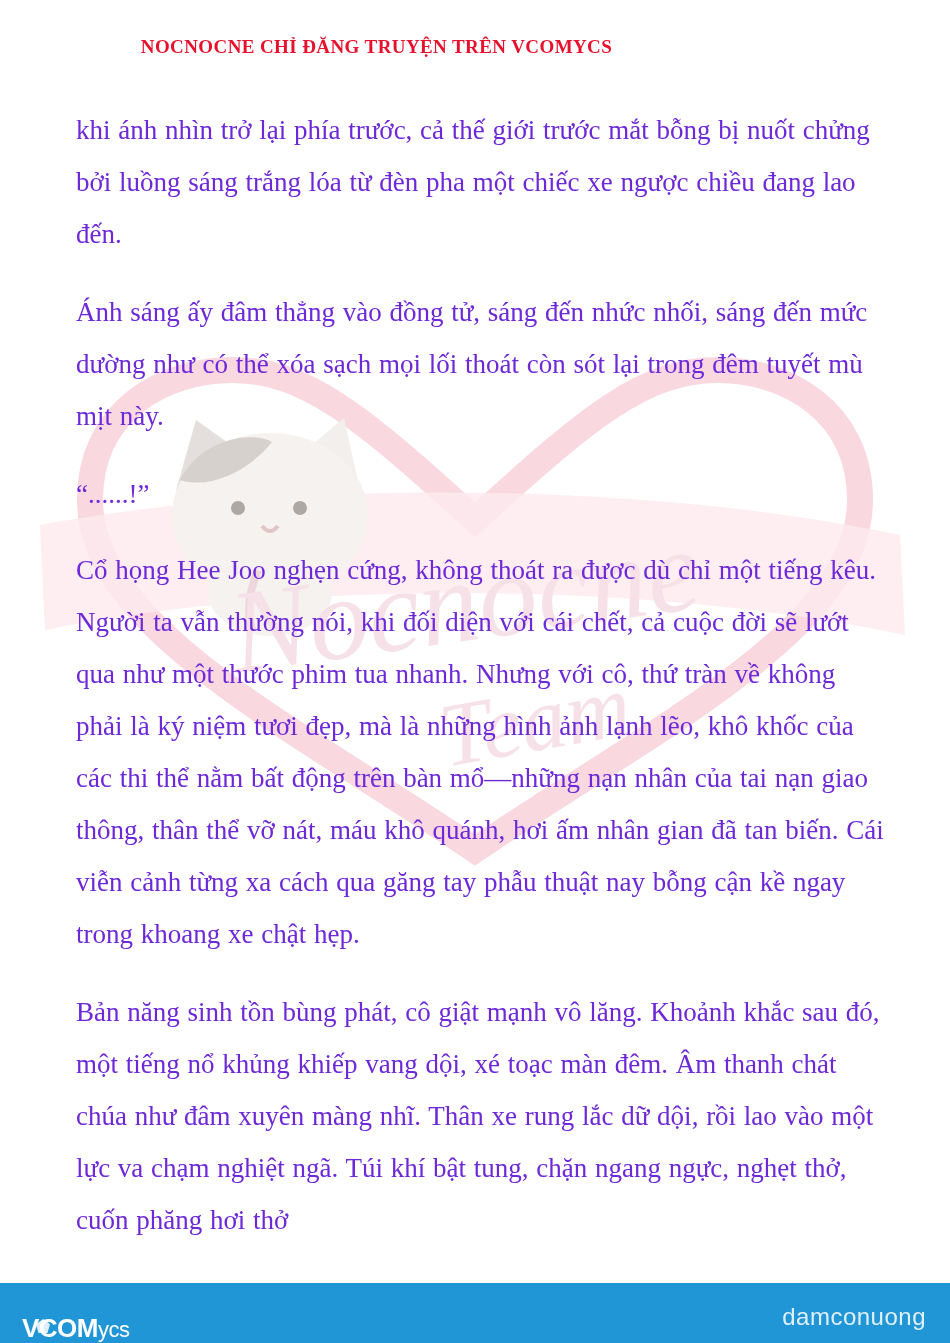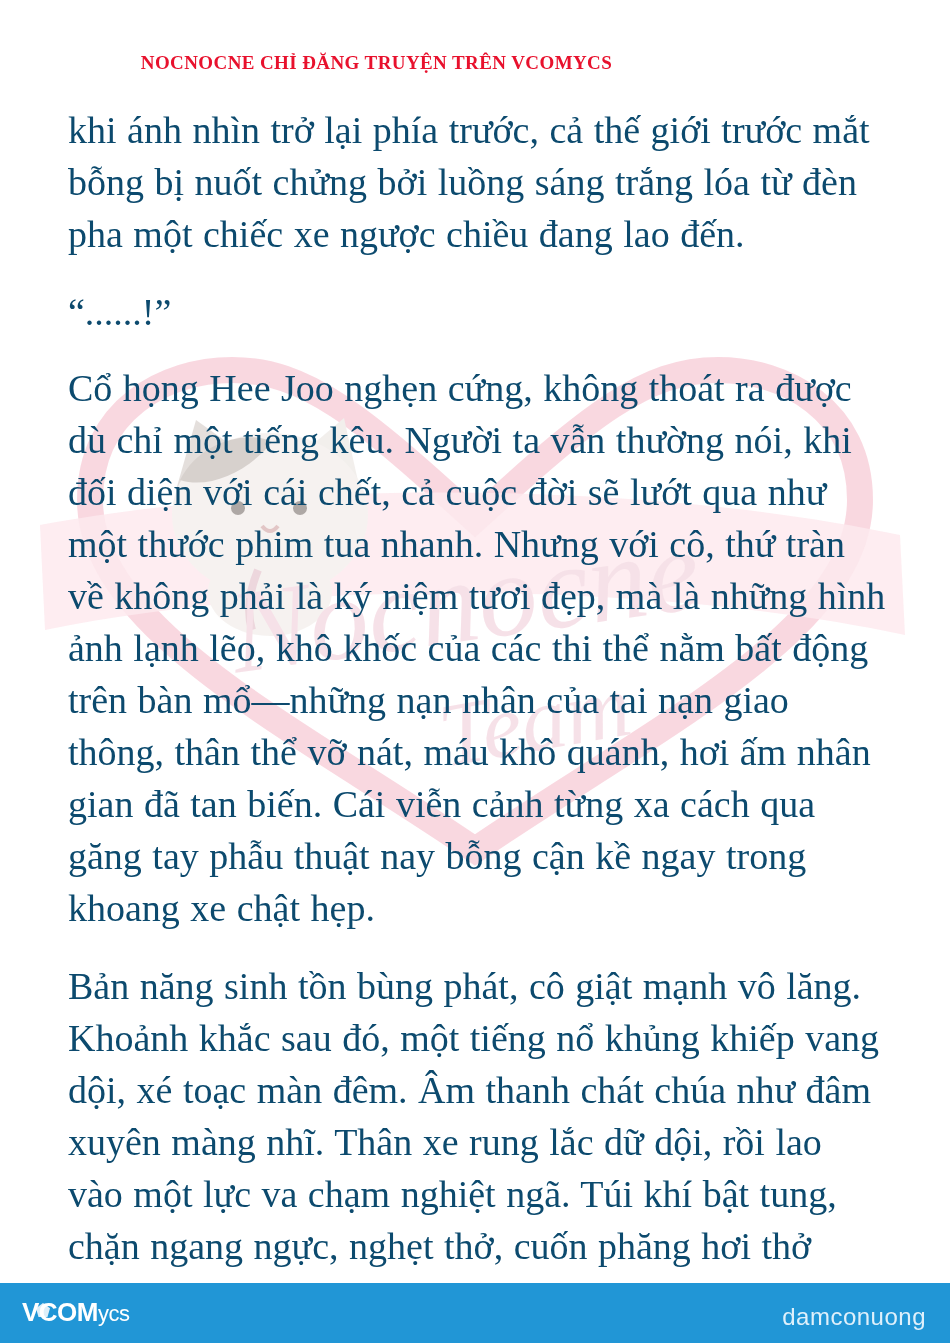--- a/index.html
+++ b/index.html
@@ -24,21 +24,21 @@
     width: 950px;
     height: 560px;
     pointer-events: none;
     z-index: 0;
   }
   .wm-svg { width: 100%; height: 100%; display: block; }
 
   
   .header {
     position: absolute;
-    top: 52px;
+    top: 36px;
     left: 0;
     width: 753px;
     text-align: center;
     z-index: 3;
   }
   .header-text {
     color: #e8112d;
     font-family: "Liberation Serif", serif;
     font-weight: bold;
     font-size: 19px;
@@ -48,43 +48,43 @@
   
   .content {
     position: absolute;
     top: 104px;
     left: 68px;
     width: 818px;
     z-index: 2;
   }
   .para {
     font-family: "Liberation Serif", serif;
-    font-size: 38px;
+    font-size: 27px;
     line-height: 52px;
-    color: #0c4a6e;
-    margin: 0 0 26px 0;
+    color: #6d28d9;
+    margin: 0 0 26px 8px;
     text-align: left;
     word-spacing: 1px;
   }
   .para.tight { margin-bottom: 24px; }
 
   
   .footer {
     position: absolute;
     left: 0;
     bottom: 0;
     width: 950px;
     height: 60px;
     background: #2196d6;
     z-index: 4;
   }
   .footer-logo {
     position: absolute;
     left: 22px;
-    top: 14px;
+    top: 30px;
     color: #ffffff;
     font-family: "Liberation Sans", sans-serif;
     font-weight: bold;
     font-size: 26px;
     letter-spacing: -0.5px;
   }
   .footer-logo .dotcom {
     font-weight: normal;
     font-size: 22px;
   }
@@ -138,20 +138,21 @@
       </g>
     </svg>
   </div>
 
   <div class="header">
     <span class="header-text">NOCNOCNE CHỈ ĐĂNG TRUYỆN TRÊN VCOMYCS</span>
   </div>
 
   <div class="content">
     <p class="para">khi ánh nhìn trở lại phía trước, cả thế giới trước mắt bỗng bị nuốt chửng bởi luồng sáng trắng lóa từ đèn pha một chiếc xe ngược chiều đang lao đến.</p>
+    <p class="para">Ánh sáng ấy đâm thẳng vào đồng tử, sáng đến nhức nhối, sáng đến mức dường như có thể xóa sạch mọi lối thoát còn sót lại trong đêm tuyết mù mịt này.</p>
     <p class="para tight">“......!”</p>
     <p class="para">Cổ họng Hee Joo nghẹn cứng, không thoát ra được dù chỉ một tiếng kêu. Người ta vẫn thường nói, khi đối diện với cái chết, cả cuộc đời sẽ lướt qua như một thước phim tua nhanh. Nhưng với cô, thứ tràn về không phải là ký niệm tươi đẹp, mà là những hình ảnh lạnh lẽo, khô khốc của các thi thể nằm bất động trên bàn mổ—những nạn nhân của tai nạn giao thông, thân thể vỡ nát, máu khô quánh, hơi ấm nhân gian đã tan biến. Cái viễn cảnh từng xa cách qua găng tay phẫu thuật nay bỗng cận kề ngay trong khoang xe chật hẹp.</p>
     <p class="para">Bản năng sinh tồn bùng phát, cô giật mạnh vô lăng. Khoảnh khắc sau đó, một tiếng nổ khủng khiếp vang dội, xé toạc màn đêm. Âm thanh chát chúa như đâm xuyên màng nhĩ. Thân xe rung lắc dữ dội, rồi lao vào một lực va chạm nghiệt ngã. Túi khí bật tung, chặn ngang ngực, nghẹt thở, cuốn phăng hơi thở</p>
   </div>
 
   <div class="footer">
     <div class="footer-logo">
       <span class="footer-badge"></span>
       <span>VCOM</span><span class="dotcom">ycs</span>
     </div>

